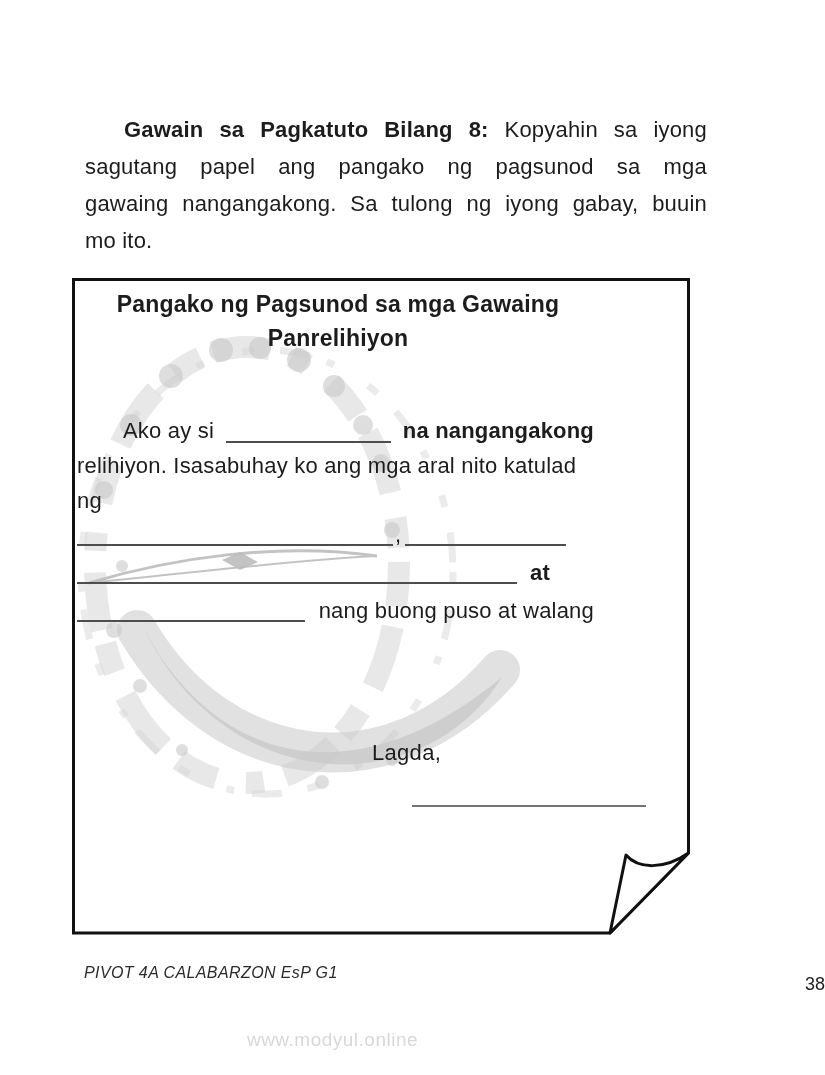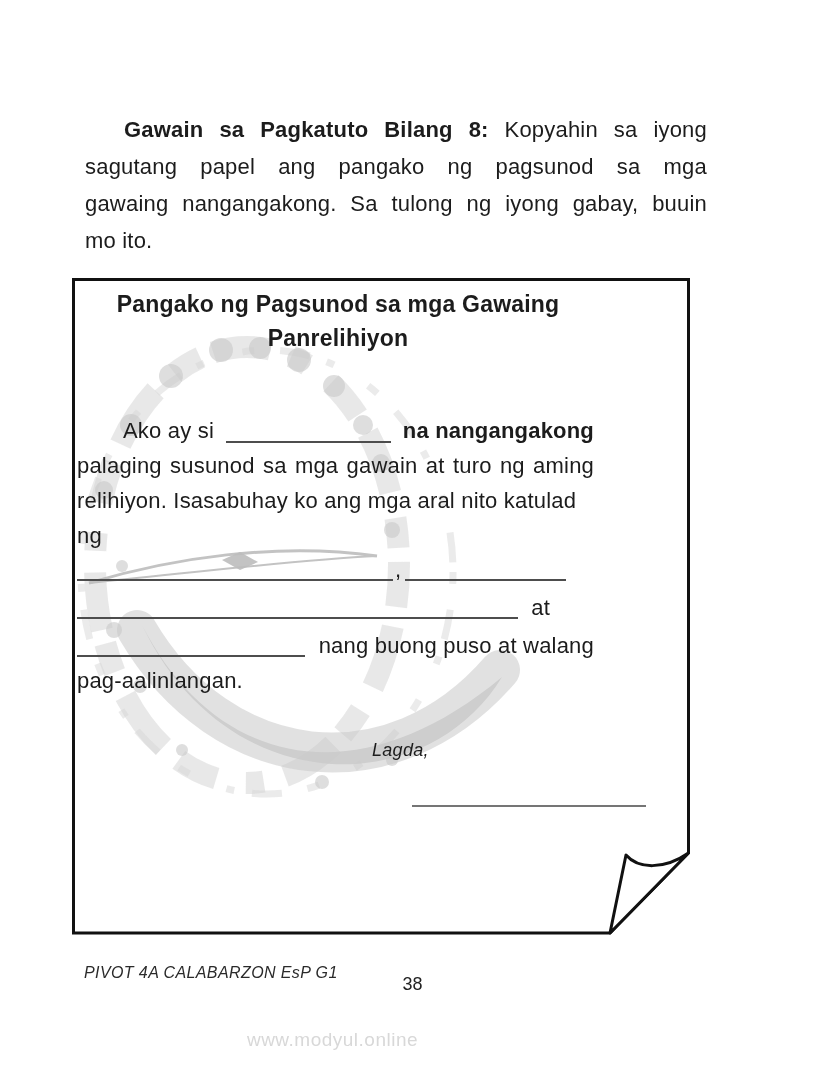--- a/index.html
+++ b/index.html
@@ -36,34 +36,34 @@
   .l1 .blank { flex:1; margin:0 12px 5px 12px; }
   .l1 .tail { white-space:nowrap;font-weight:bold; }
 
   .brow { display:flex; align-items:flex-end; height:38px; }
   .brow .blank { margin-bottom:6px; }
   .row4 { height:34px; }
   .row4 .b-first { width:316px; }
   .row4 .comma { margin:0 4px 0 2px; }
   .row4 .b-second { flex:1; margin-right:28px; }
   .row5 .blank { flex:1; }
-  .row5 .word { margin:0 44px 0 13px; white-space:nowrap; }
+  .row5 .word { margin:0 44px 0 13px; white-space:nowrap;font-weight:bold; }
   .row6 .b-first { width:272px; }
   .row6 .word { margin-left:14px; white-space:nowrap; }
 
-  .lagda { position:absolute; left:300px; top:462px; font-size:18px; letter-spacing:0.3px;font-style:italic; }
+  .lagda { position:absolute; left:300px; top:462px; font-size:22px; letter-spacing:0.3px; }
   .sig-line { position:absolute; left:340px; top:527px; width:234px; border-bottom:2px solid #757575; }
 
   
   .footer-left {
     position:absolute; left:84px; top:964px; font-size:16px; font-style:italic;
     letter-spacing:0.4px; color:#2a2a2a;
   }
   .page-number {
-    position:absolute; left:0; top:974px; width:825px; text-align:center;
+    position:absolute; left:0; top:974px; width:825px; text-align:right;
     font-size:18px; color:#222222;
   }
   .site-watermark {
     position:absolute; left:0; top:1029px; width:665px; text-align:center;
     font-size:19px; color:#d8d8d8; letter-spacing:0.5px;
   }
 </style>
 </head>
 <body>
 
@@ -122,37 +122,35 @@
       <div>Pangako ng Pagsunod sa mga Gawaing</div>
       <div>Panrelihiyon</div>
     </div>
 
     <div class="box-body">
       <div class="bline l1">
         <span class="lead">Ako ay si</span>
         <span class="blank"></span>
         <span class="tail">na nangangakong</span>
       </div>
-      <div class="jline">palaging susunod sa mga gawain at turo ng aming</div>
       <div>relihiyon. Isasabuhay ko ang mga aral nito katulad ng</div>
 
       <div class="brow row4">
         <span class="blank b-first"></span>
         <span class="comma">,</span>
         <span class="blank b-second"></span>
       </div>
       <div class="brow row5">
         <span class="blank"></span>
         <span class="word">at</span>
       </div>
       <div class="brow row6">
         <span class="blank b-first"></span>
         <span class="word">nang buong puso at walang</span>
       </div>
-      <div>pag-aalinlangan.</div>
     </div>
 
     <div class="lagda">Lagda,</div>
     <div class="sig-line"></div>
   </div>
 
   <div class="footer-left">PIVOT 4A CALABARZON EsP G1</div>
   <div class="page-number">38</div>
 
   <div class="site-watermark">www.modyul.online</div>

